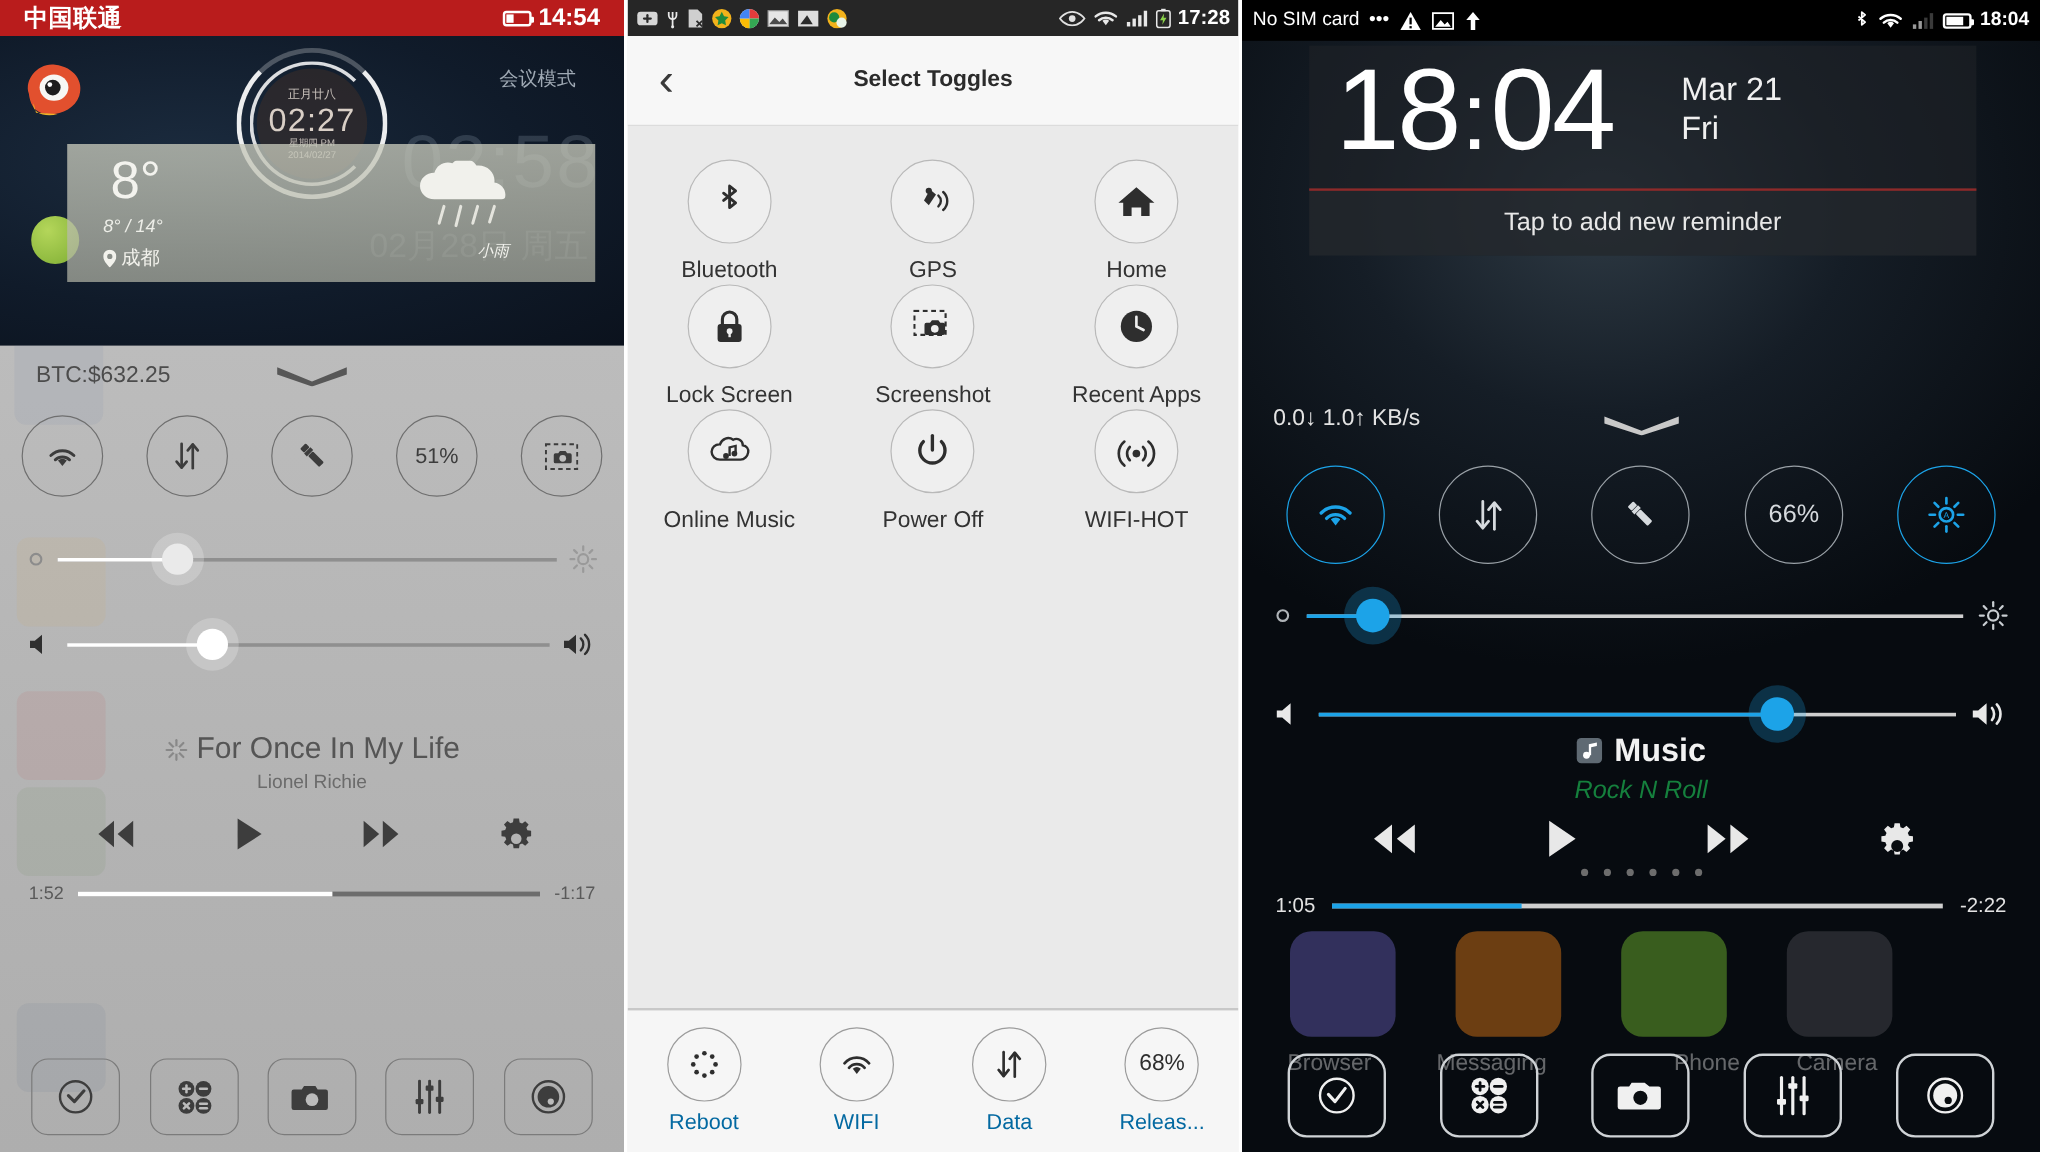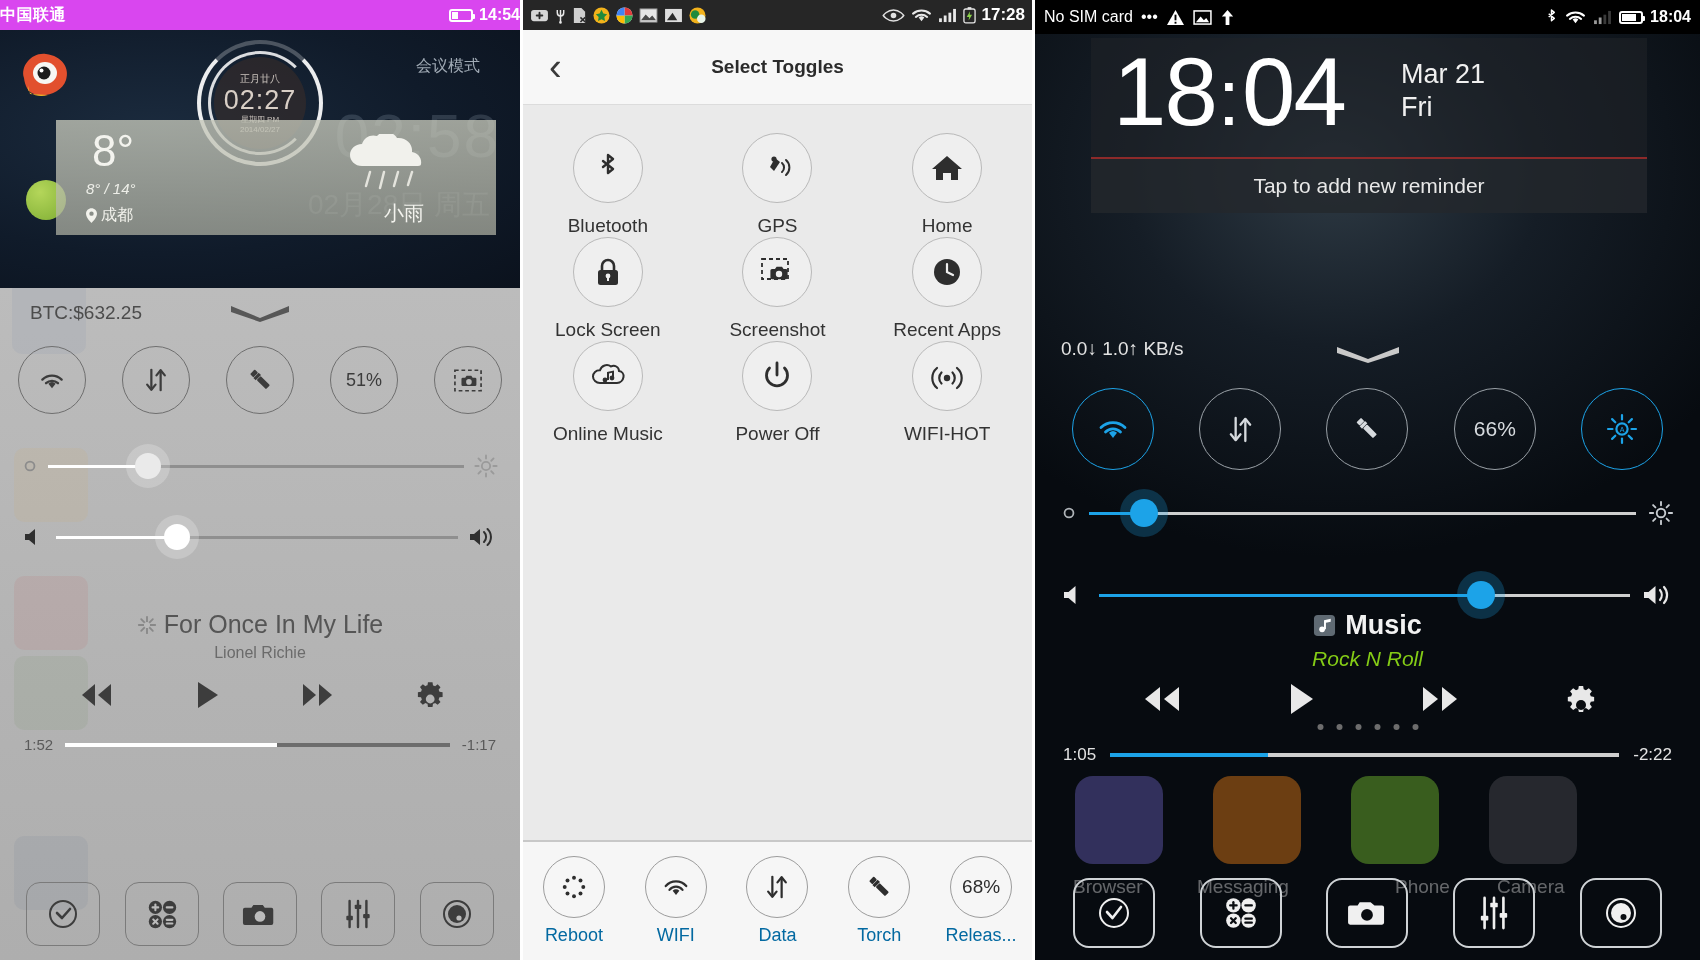--- a/index.html
+++ b/index.html
@@ -8,22 +8,22 @@
     background: #fff;
     font-family: "Liberation Sans", sans-serif;
     overflow: hidden;
   }
   .stage { position: relative; width: 1706px; height: 960px; display: flex; background:#ffffff;}
 
   
   .panel1 { position: relative; width: 520px; height: 960px; overflow: hidden; background:#0d1622; }
   .p1-status {
     position:absolute; top:0; left:0; right:0; height:30px;
-    background:#d946ef; color:#fff; display:flex; align-items:center;
-    padding: 0 0; font-size:16px; font-weight:bold;
+    background:#b91c1c; color:#fff; display:flex; align-items:center;
+    padding: 0 20px; font-size:20px; font-weight:bold;
   }
   .p1-status .carrier { letter-spacing:0.5px; }
   .p1-status .right { margin-left:auto; display:flex; align-items:center; gap:6px; font-weight:bold;}
   .batt-h {
     width:24px;height:13px;border:2px solid #fff;border-radius:3px;position:relative; display:inline-block;
   }
   .batt-h:after{content:"";position:absolute;right:-4px;top:3px;width:3px;height:5px;background:#fff;border-radius:0 1px 1px 0;}
   .batt-h .fill{position:absolute;left:1px;top:1px;bottom:1px;width:30%;background:#fff;}
 
   .p1-wall {
@@ -58,21 +58,21 @@
   .ghost-date{position:absolute;right:30px;top:186px;color:rgba(190,205,220,.16);font-size:28px;}
 
   .weather-card{
     position:absolute;left:56px;top:120px;width:440px;height:115px;
     background:linear-gradient(180deg, rgba(198,200,186,.78), rgba(176,178,164,.72));
   }
   .w-temp{position:absolute;left:36px;top:6px;color:#f3f3ee;font-size:44px;font-weight:300;}
   .w-range{position:absolute;left:30px;top:60px;color:#edeee8;font-size:15px;font-style:italic;}
   .w-city{position:absolute;left:30px;top:85px;color:#f2f2ec;font-size:16px;display:flex;align-items:center;gap:4px;}
   .w-cloud{position:absolute;right:60px;top:14px;width:96px;height:58px;}
-  .w-cond{position:absolute;right:72px;top:80px;color:#f3f3ee;font-size:20px;}
+  .w-cond{position:absolute;right:72px;top:80px;color:#f3f3ee;font-size:13px;font-style:italic;}
 
   .p1-wbar{position:absolute;left:0;right:0;top:255px;height:34px;display:flex;align-items:center;justify-content:flex-end;
      padding-right:12px;gap:6px;color:#cdd6df;font-size:16px;}
 
   .p1-drawer{
     position:absolute;top:288px;left:0;right:0;bottom:0;
     background:#b7b7b7;
     background:linear-gradient(180deg,#bcbcbc 0%, #b3b3b3 60%, #aeaeae 100%);
     overflow:hidden;
   }
@@ -141,21 +141,21 @@
   .p3-toggles{position:absolute;left:0;right:0;top:388px;display:flex;justify-content:space-around;padding:0 14px;}
   .p3-tg{width:82px;height:82px;border-radius:50%;border:1.5px solid #9aa1a7;display:flex;align-items:center;justify-content:center;color:#d6dade;font-size:21px;}
   .p3-tg.on{border-color:#1ca3e8;color:#1ca3e8;}
   .p3-slider{position:absolute;left:0;right:0;display:flex;align-items:center;gap:12px;padding:0 26px;}
   .p3-track{position:relative;flex:1;height:3px;background:#cfcfcf;}
   .p3-track .f{position:absolute;left:0;top:0;bottom:0;background:#1ca3e8;}
   .p3-knob{position:absolute;top:50%;width:28px;height:28px;border-radius:50%;background:#1ca3e8;transform:translate(-50%,-50%);
      box-shadow:0 0 0 10px rgba(28,163,232,.25);}
   .p3-song{position:absolute;left:0;right:0;top:610px;text-align:center;color:#f2f2f2;}
   .p3-stitle{font-size:27px;font-weight:bold;display:flex;align-items:center;justify-content:center;gap:9px;}
-  .p3-sartist{font-size:21px;font-style:italic;margin-top:6px;color:#84cc16;}
+  .p3-sartist{font-size:21px;font-style:italic;margin-top:6px;color:#15803d;}
   .p3-ctrls{position:absolute;left:0;right:0;top:682px;display:flex;align-items:center;justify-content:space-around;padding:0 52px;color:#e8e8e8;}
   .p3-dots{position:absolute;left:50%;transform:translateX(-50%);top:724px;display:flex;gap:13px;}
   .p3-dots i{width:6px;height:6px;border-radius:50%;background:#6d6d6d;display:block;}
   .p3-prog{position:absolute;left:0;right:0;top:745px;display:flex;align-items:center;gap:14px;padding:0 28px;color:#e3e3e3;font-size:17px;}
   .p3-prog .bar{flex:1;height:4px;background:#cfcfcf;position:relative;}
   .p3-prog .bar>span{position:absolute;left:0;top:0;bottom:0;width:31%;background:#1ca3e8;}
   .p3-dock{position:absolute;left:0;right:0;bottom:12px;display:flex;justify-content:space-around;padding:0 16px;}
   .p3-dbtn{width:82px;height:70px;border:2px solid #cfd3d6;border-radius:16px;display:flex;align-items:center;justify-content:center;color:#f0f0f0;}
   .p3-appicon{position:absolute;width:88px;height:88px;border-radius:18px;opacity:.55;}
   .p3-applabel{position:absolute;font-size:19px;color:rgba(230,230,230,.42);}
@@ -666,32 +666,20 @@
           <svg viewBox="0 0 30 28" width="28" height="26">
               <g stroke="#2e2e2e" stroke-width="2.4" fill="none" stroke-linecap="round" stroke-linejoin="round">
                 <line x1="10" y1="3" x2="10" y2="24"></line>
                 <polyline points="5.5,19 10,24.5 14.5,19"></polyline>
                 <line x1="20" y1="25" x2="20" y2="4"></line>
                 <polyline points="15.5,9 20,3.5 24.5,9"></polyline>
               </g>
             </svg>
         </div>
         <div class="p2-blab">Data</div>
-      </div>
-      <div class="p2-bcell">
-        <div class="p2-bicon">
-          <svg viewBox="0 0 30 30" width="28" height="28">
-              <g fill="#2e2e2e" transform="rotate(-45 15 15)">
-                <rect x="12" y="3" width="7" height="5" rx="1"></rect>
-                <rect x="11.5" y="8.5" width="8" height="3.5"></rect>
-                <rect x="12.5" y="12.5" width="6" height="14" rx="1"></rect>
-              </g>
-            </svg>
-        </div>
-        <div class="p2-blab">Torch</div>
       </div>
       <div class="p2-bcell">
         <div class="p2-bicon">68%</div>
         <div class="p2-blab">Releas...</div>
       </div>
     </div>
   </div>
 
   <div class="panel3">
     <div class="p3-wall"></div>

